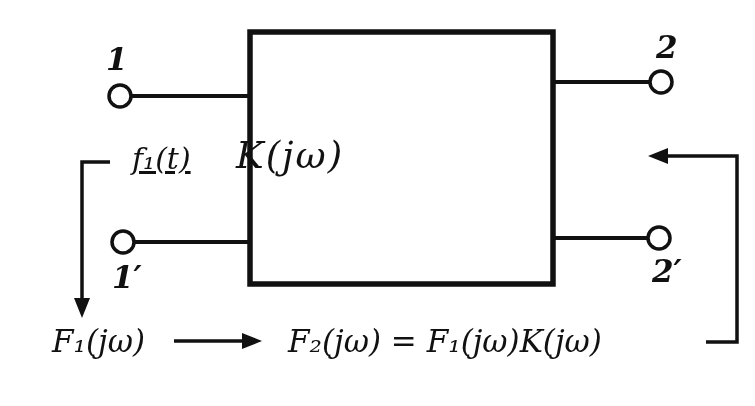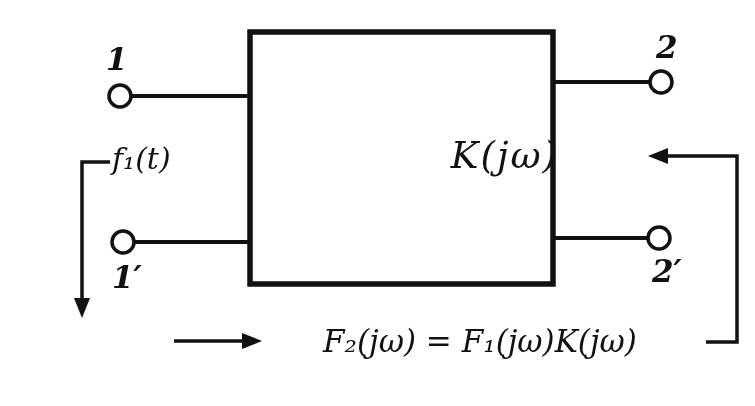--- a/index.html
+++ b/index.html
@@ -35,24 +35,24 @@
     font-size: 31px;
   }
   .signal {
     font-size: 30px;
   }
   .eq {
     font-size: 31px;
   }
   .box-label {
     position: absolute;
-    left: 256px;
+    left: 236px;
     top: 134px;
     width: 303px;
-    text-align: right;
+    text-align: left;
     font-style: italic;
     font-size: 37px;
     letter-spacing: 2px;
   }
 </style>
 </head>
 <body>
 
 <div class="figure">
 
@@ -80,17 +80,18 @@
     <polygon points="648,156 668,148 668,164" fill="#111111"></polygon>
   </svg>
 
   <span class="box-label">K(jω)</span>
 
   <span class="label terminal-num" style="left:106px; top:44px;">1</span>
   <span class="label terminal-num" style="left:112px; top:262px;">1′</span>
   <span class="label terminal-num" style="left:656px; top:32px;">2</span>
   <span class="label terminal-num" style="left:652px; top:256px;">2′</span>
 
-  <span class="label signal" style="left:112px; top:144px;">f₁(t)</span>
+  <span class="label signal" style="left:132px; top:144px;text-decoration:underline;">f₁(t)</span>
 
-  <span class="label eq" style="left:288px; top:326px;margin-left:35px;">F₂(jω) = F₁(jω)K(jω)</span>
+  <span class="label eq" style="left:52px; top:326px;">F₁(jω)</span>
+  <span class="label eq" style="left:288px; top:326px;">F₂(jω) = F₁(jω)K(jω)</span>
 
 </div>
 
 </body></html>

